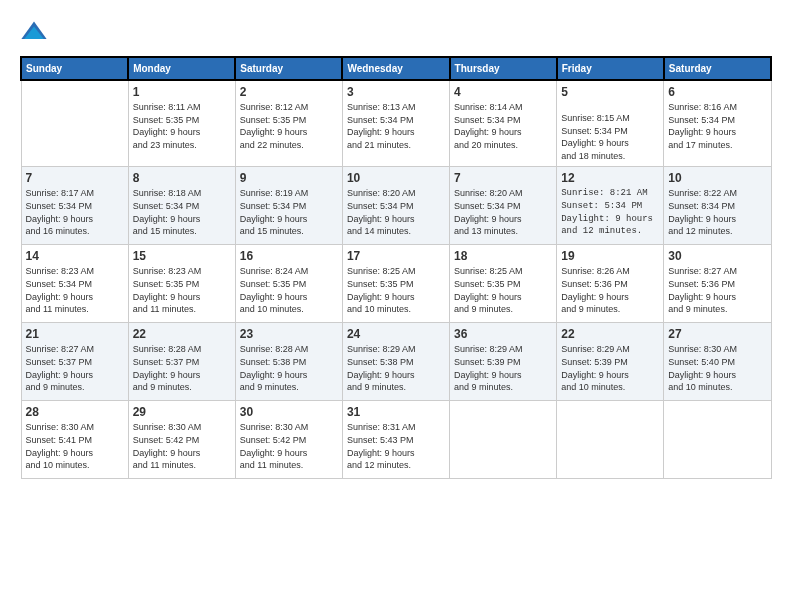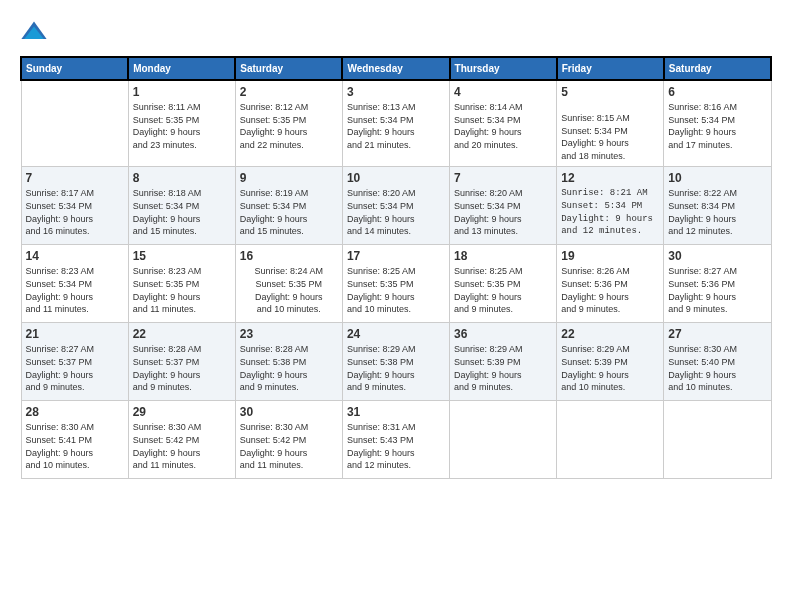--- a/index.html
+++ b/index.html
@@ -237,21 +237,21 @@
           </td>
           <td>
             <span class="day-num">15</span>
             <div class="day-info" style="white-space: pre-line;">Sunrise: 8:23 AM
 Sunset: 5:35 PM
 Daylight: 9 hours
 and 11 minutes.</div>
           </td>
           <td>
             <span class="day-num">16</span>
-            <div class="day-info" style="white-space: pre-line; text-align: center;">Sunrise: 8:24 AM
+            <div class="day-info" style="white-space: pre-line;">Sunrise: 8:24 AM
 Sunset: 5:35 PM
 Daylight: 9 hours
 and 10 minutes.</div>
           </td>
           <td>
             <span class="day-num">17</span>
             <div class="day-info" style="white-space: pre-line;">Sunrise: 8:25 AM
 Sunset: 5:35 PM
 Daylight: 9 hours
 and 10 minutes.</div>

